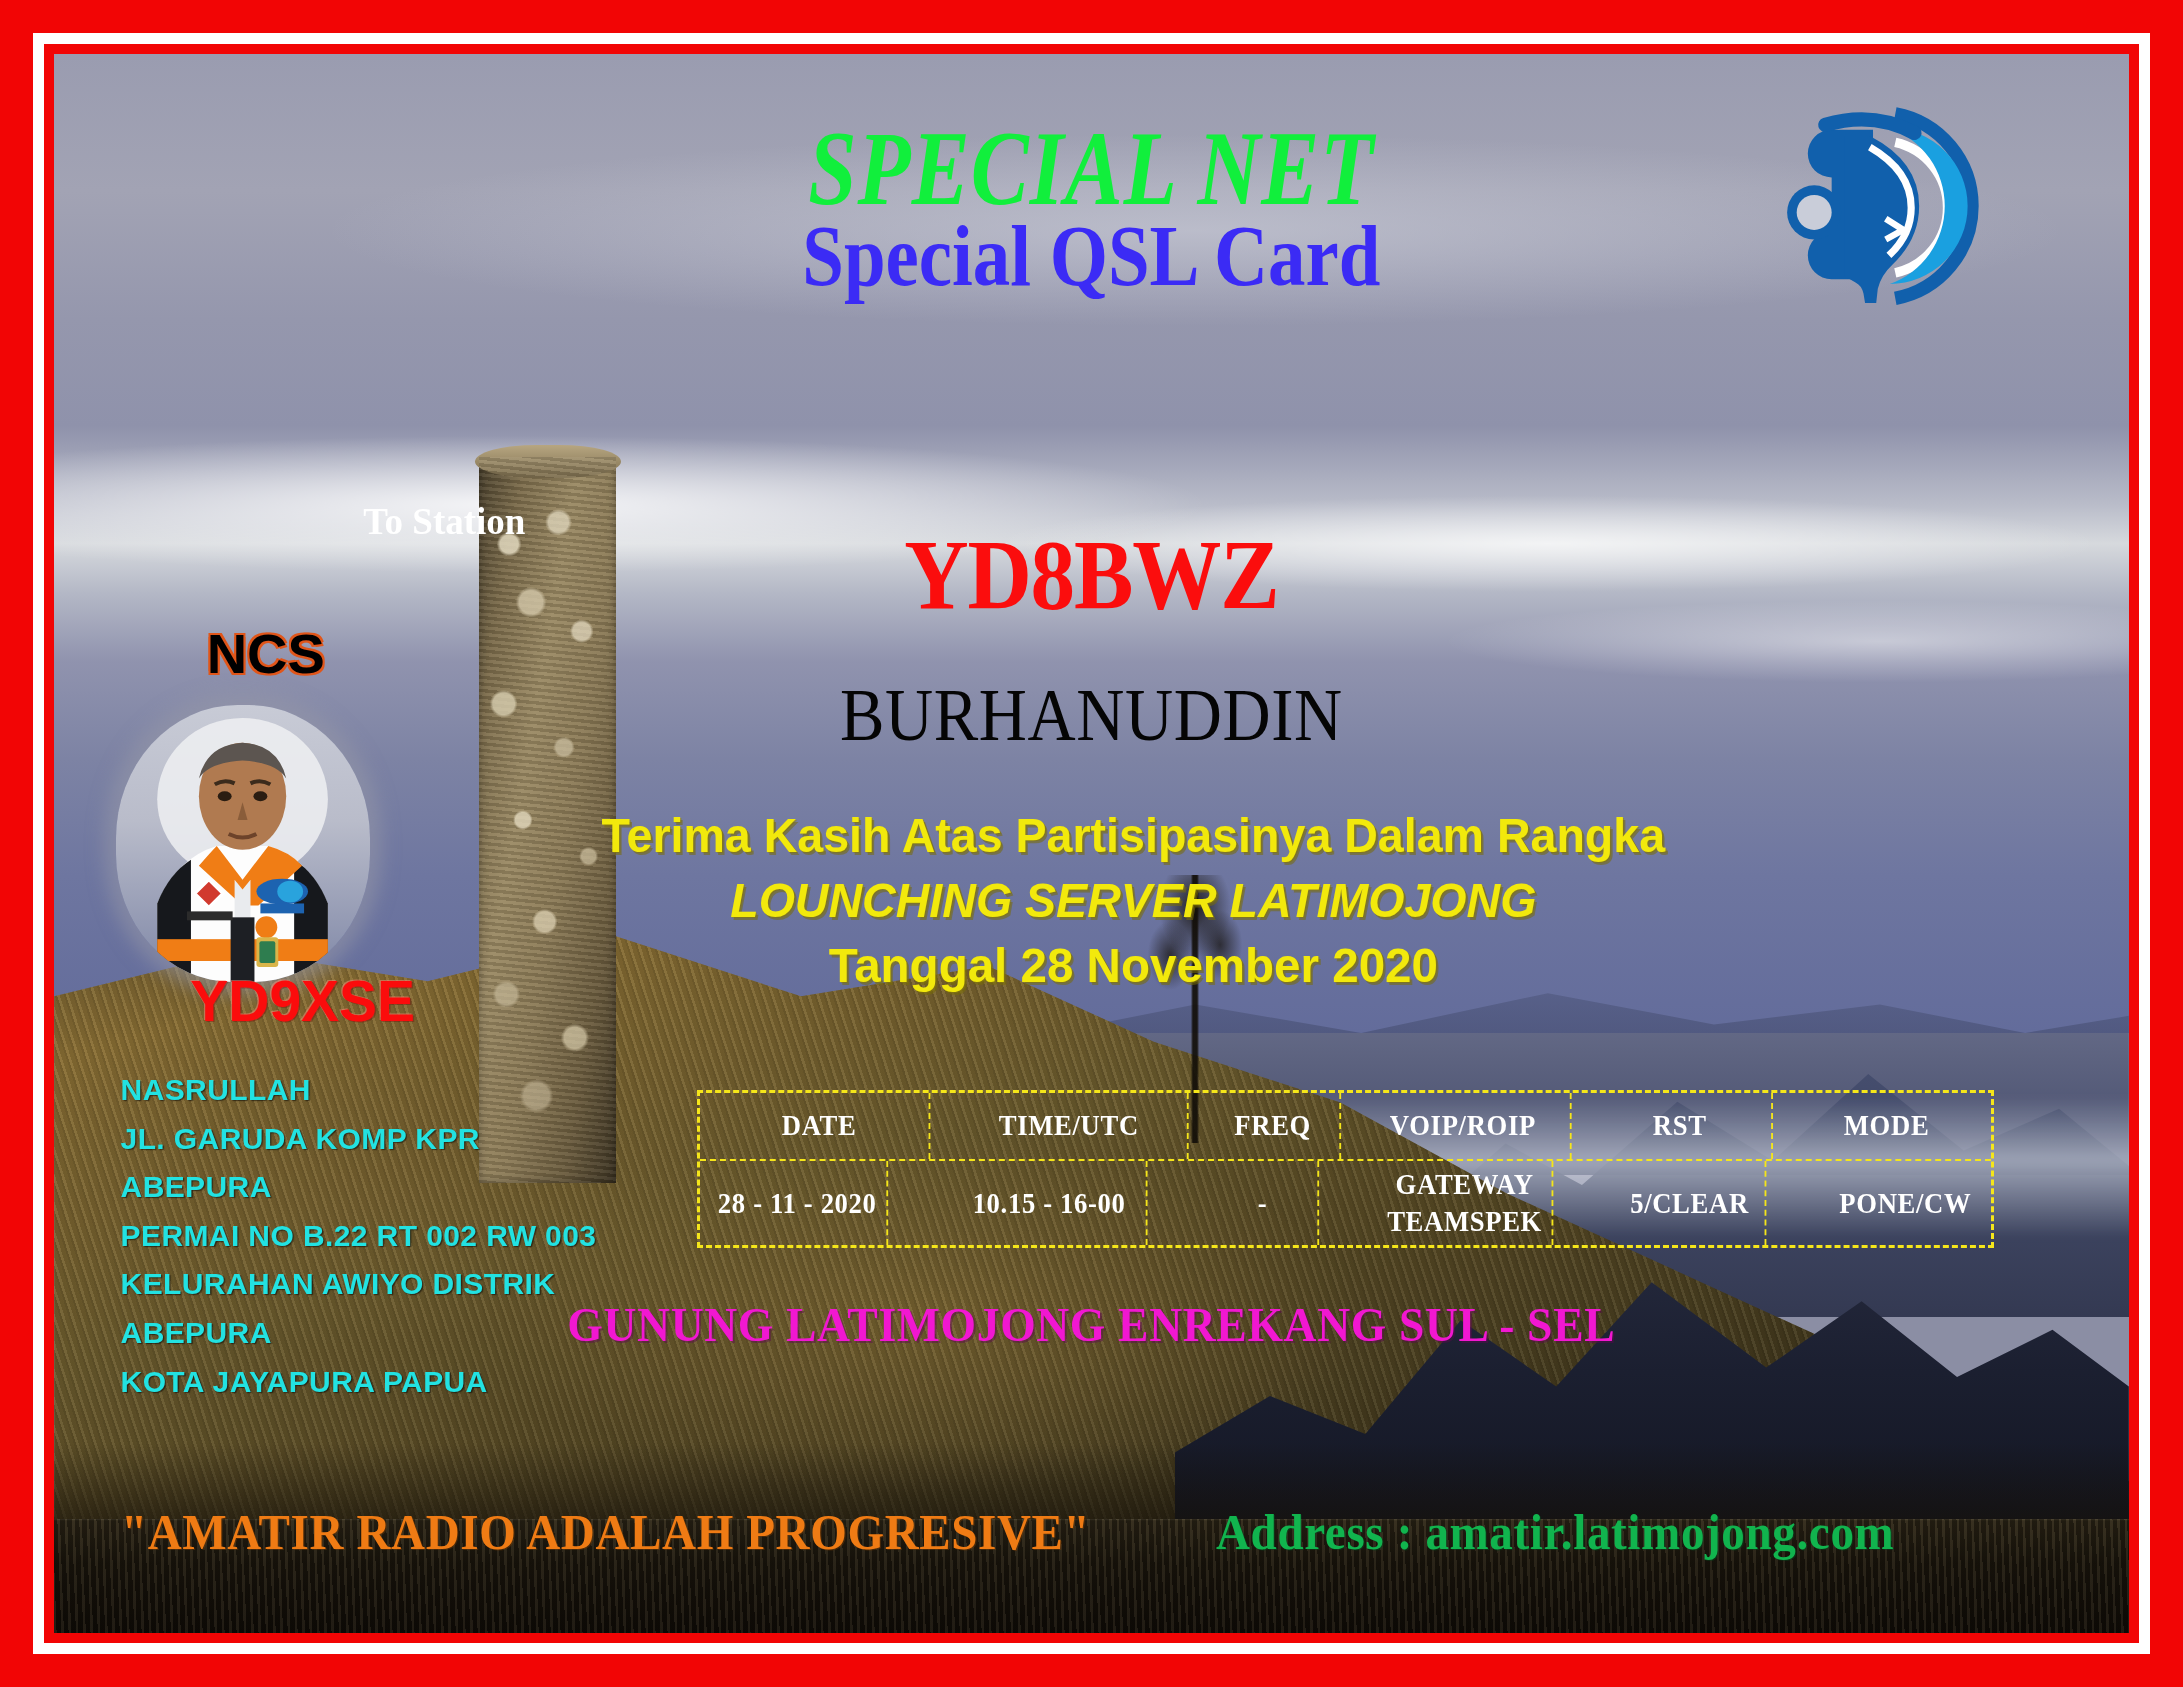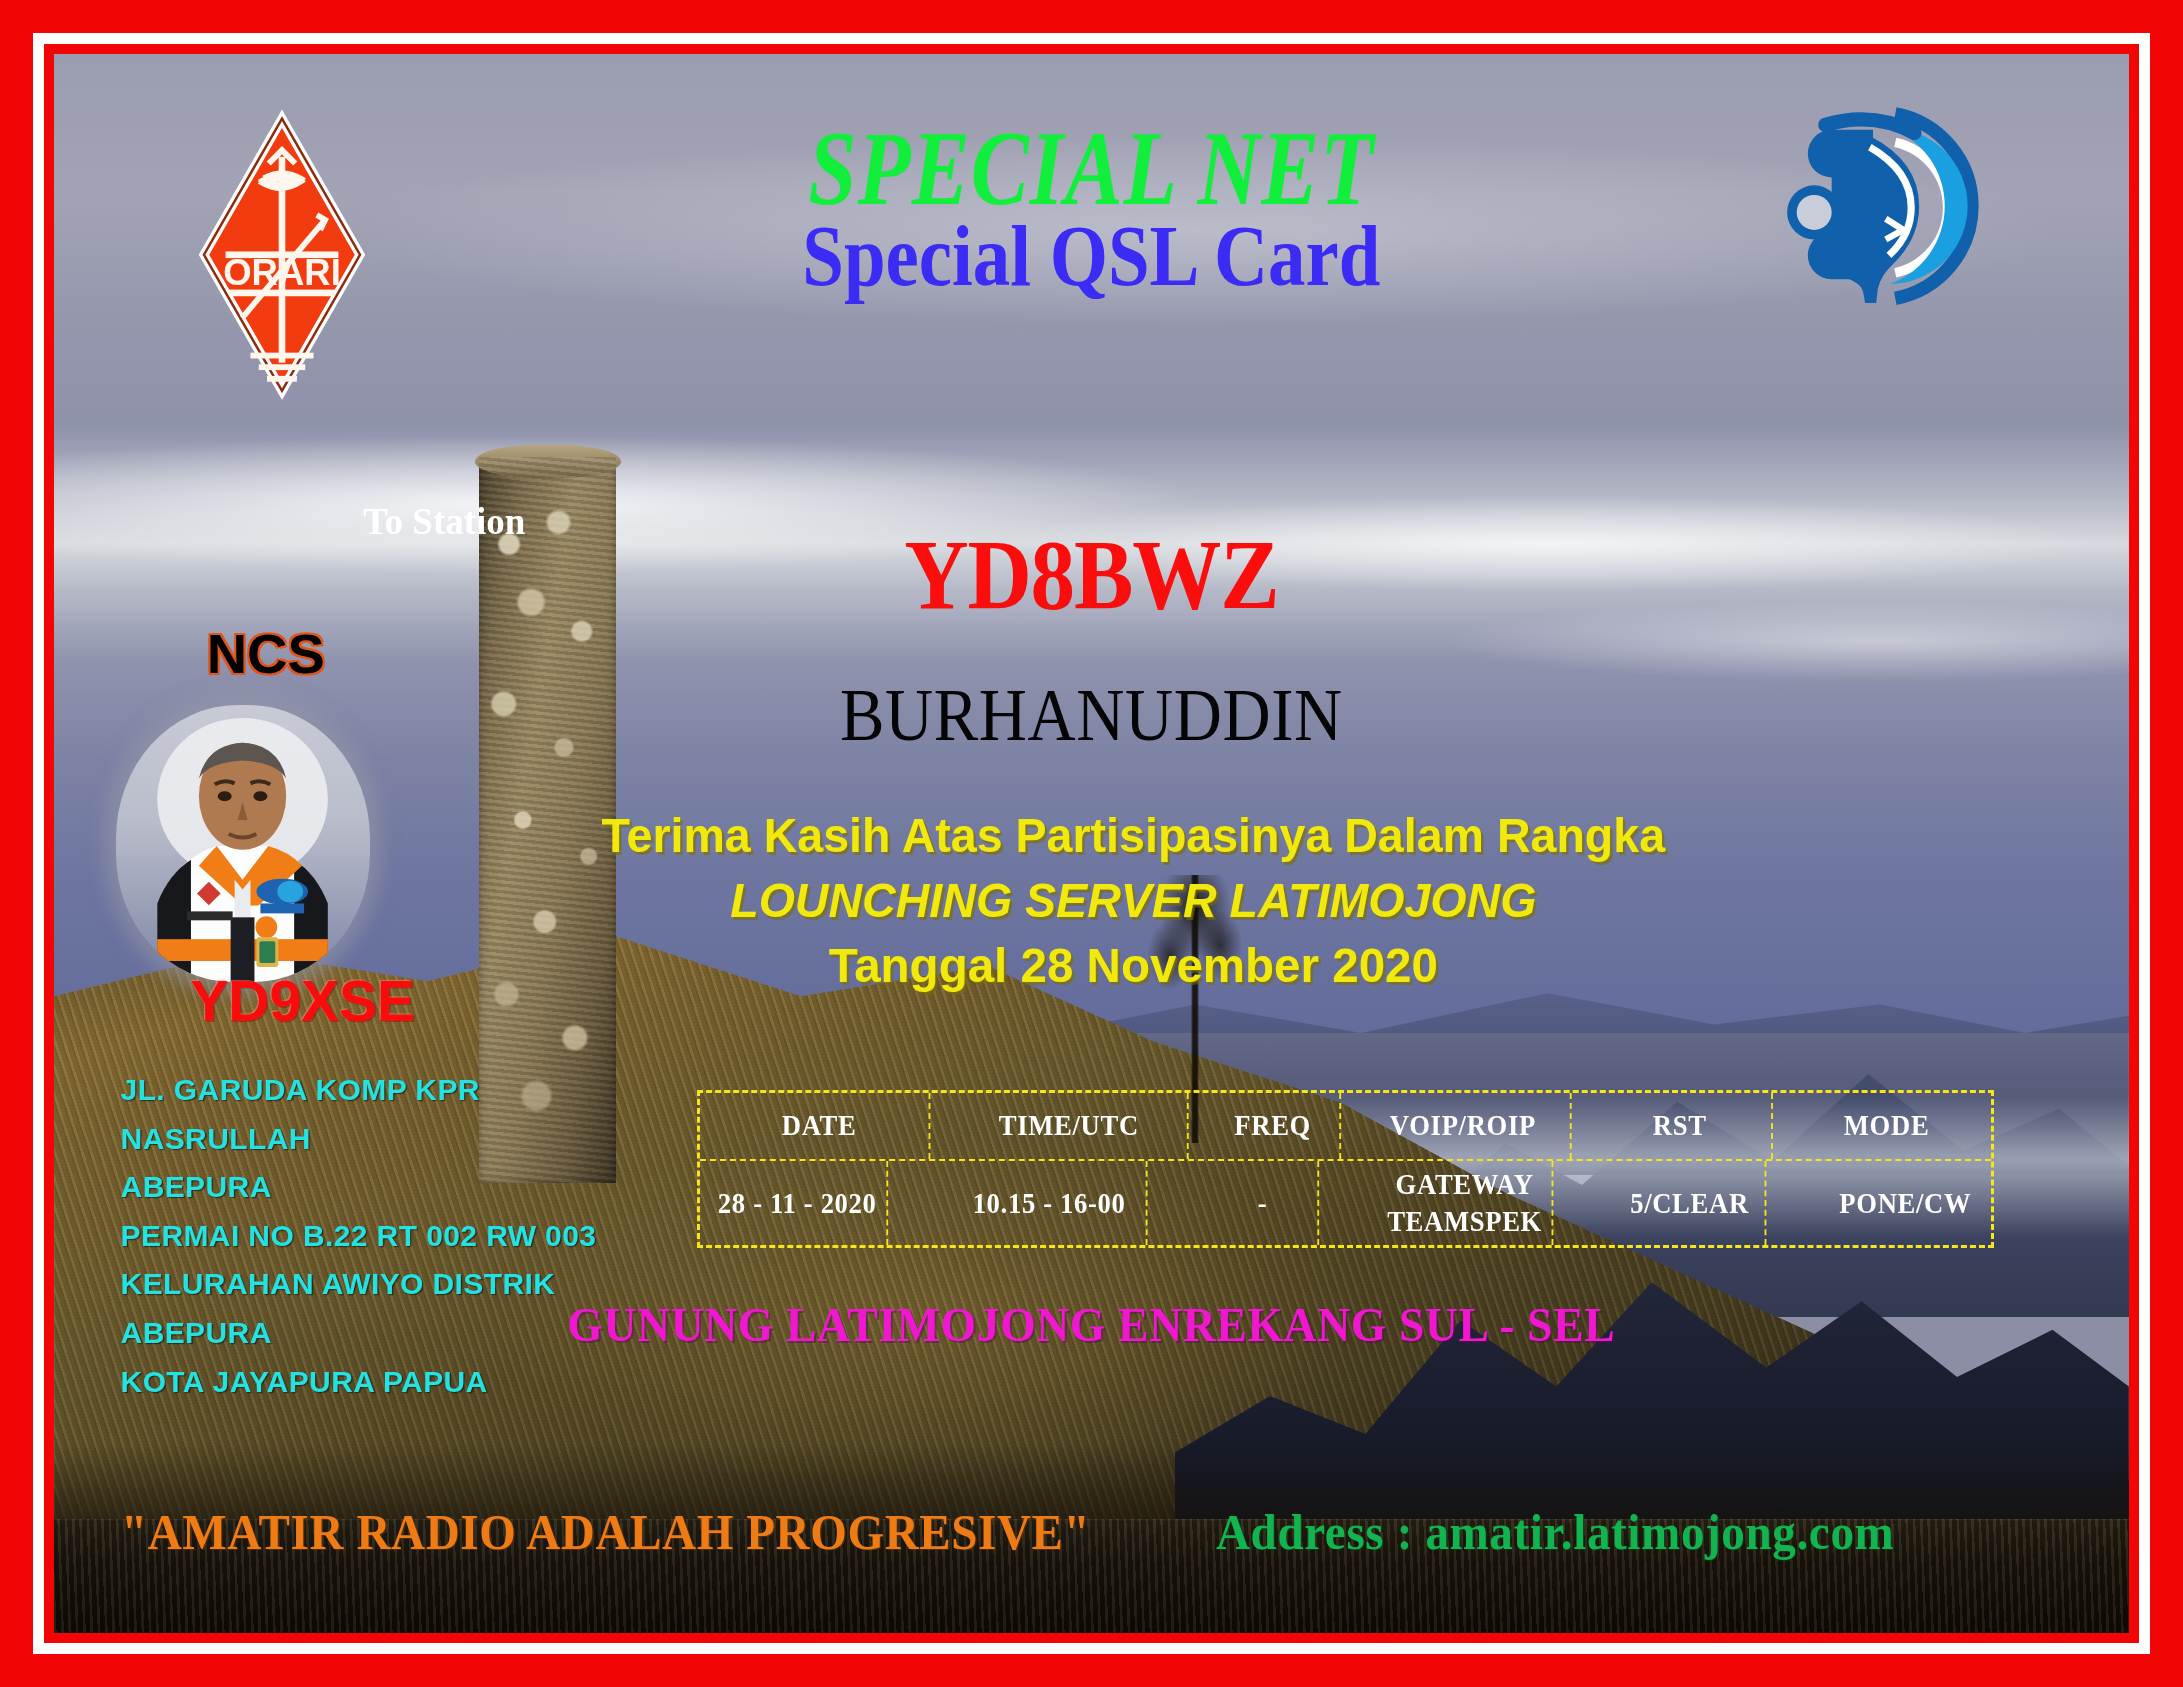--- a/index.html
+++ b/index.html
@@ -178,37 +178,20 @@
       <div class="farmtn2"></div>
       <div class="seaband"></div>
       <div class="ridge"></div>
       <div class="darkmtn"></div>
       <div class="darkfoot"></div>
       <div class="pillar"></div>
       <div class="tree"></div>
       <div class="lowstrip"></div>
     </div>
 
-    <div id="orari" class="abs">
-      <svg viewBox="0 0 200 340" xmlns="http://www.w3.org/2000/svg">
-        <polygon points="100,6 194,170 100,334 6,170" fill="#f23c10" stroke="#ffffff" stroke-width="11"></polygon>
-        <polygon points="100,6 194,170 100,334 6,170" fill="none" stroke="#8e2a0b" stroke-width="3"></polygon>
-        <line x1="100" y1="52" x2="100" y2="300" stroke="#fff6ee" stroke-width="8"></line>
-        <path d="M84 60 L100 44 L116 60" fill="none" stroke="#fff6ee" stroke-width="7"></path>
-        <path d="M78 78 q22 -12 44 0 q-22 14 -44 2 q22 -12 44 0 q-22 14 -44 2 q22 -12 44 0 q-22 14 -44 2 q22 -12 44 0" fill="none" stroke="#fff6ee" stroke-width="7"></path>
-        <line x1="52" y1="246" x2="150" y2="130" stroke="#fff6ee" stroke-width="7"></line>
-        <path d="M142 122 L152 128 L146 140" fill="none" stroke="#fff6ee" stroke-width="7"></path>
-        <rect x="32" y="166" width="136" height="8" fill="#fff6ee"></rect>
-        <rect x="36" y="212" width="128" height="8" fill="#fff6ee"></rect>
-        <text x="100" y="206" text-anchor="middle" fill="#fff6ee" font-family="Liberation Sans, sans-serif" font-size="44" font-weight="bold">ORARI</text>
-        <rect x="62" y="288" width="76" height="7" fill="#fff6ee"></rect>
-        <rect x="72" y="302" width="56" height="7" fill="#fff6ee"></rect>
-        <rect x="82" y="316" width="36" height="7" fill="#fff6ee"></rect>
-      </svg>
-    </div>
 
     <div id="netlogo" class="abs">
       <svg viewBox="0 0 300 260" xmlns="http://www.w3.org/2000/svg">
         <path d="M150 16 a118 118 0 0 1 0 232" fill="none" stroke="#1160ac" stroke-width="17"></path>
         <path d="M150 52 a84 84 0 0 1 0 164" fill="none" stroke="#ffffff" stroke-width="12"></path>
         <path d="M143 34 a104 104 0 0 1 0 196 a62 62 0 0 0 0 -196 z" fill="#1aa0e0"></path>
         <path d="M70 36 h52 v188 h-52 a30 30 0 0 1 0 -60 v-68 a30 30 0 0 1 0 -60 z" fill="#1160ac"></path>
         <path d="M62 30 q60 -18 112 10" fill="none" stroke="#1160ac" stroke-width="18" stroke-linecap="round"></path>
         <circle cx="48" cy="140" r="34" fill="#1160ac"></circle>
         <circle cx="48" cy="140" r="22" fill="#c9cdd9"></circle>
@@ -258,22 +241,22 @@
         <rect x="118" y="200" width="44" height="10" fill="#1d63b0"></rect>
         <circle cx="124" cy="224" r="11" fill="#f07d15"></circle>
         <rect x="114" y="234" width="22" height="30" rx="3" fill="#d9b54a"></rect>
         <rect x="117" y="238" width="16" height="22" rx="2" fill="#2e7d4f"></rect>
       </svg>
     </div>
 
     <div id="ncs-call" class="abs">YD9XSE</div>
 
     <div id="addr" class="abs">
+      <div>NASRULLAH</div>
       <div>JL. GARUDA KOMP KPR</div>
-      <div>NASRULLAH</div>
       <div>ABEPURA</div>
       <div>PERMAI NO B.22 RT 002 RW 003</div>
       <div>KELURAHAN AWIYO DISTRIK</div>
       <div>ABEPURA</div>
       <div>KOTA JAYAPURA PAPUA</div>
     </div>
 
     <div id="qso-table" class="abs">
       <div class="trow head">
         <div class="tc c0">DATE</div>

